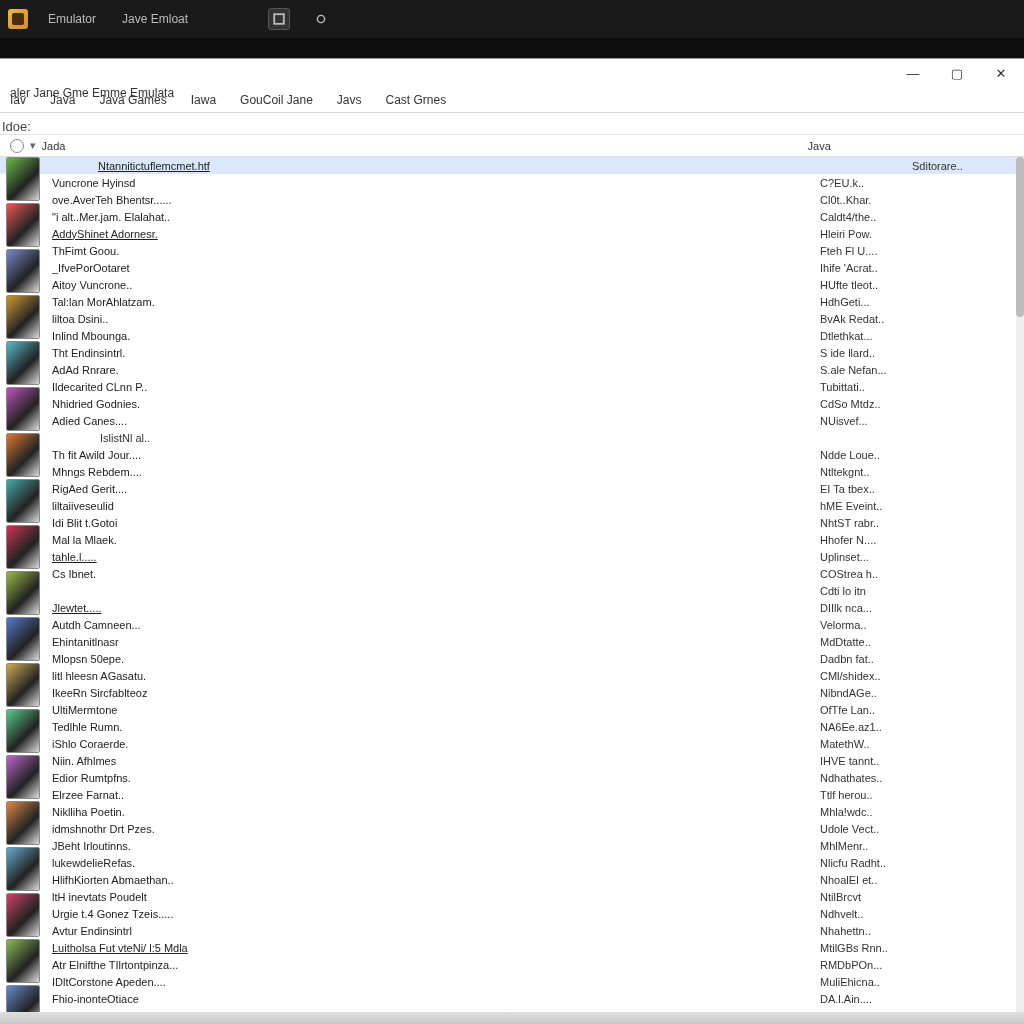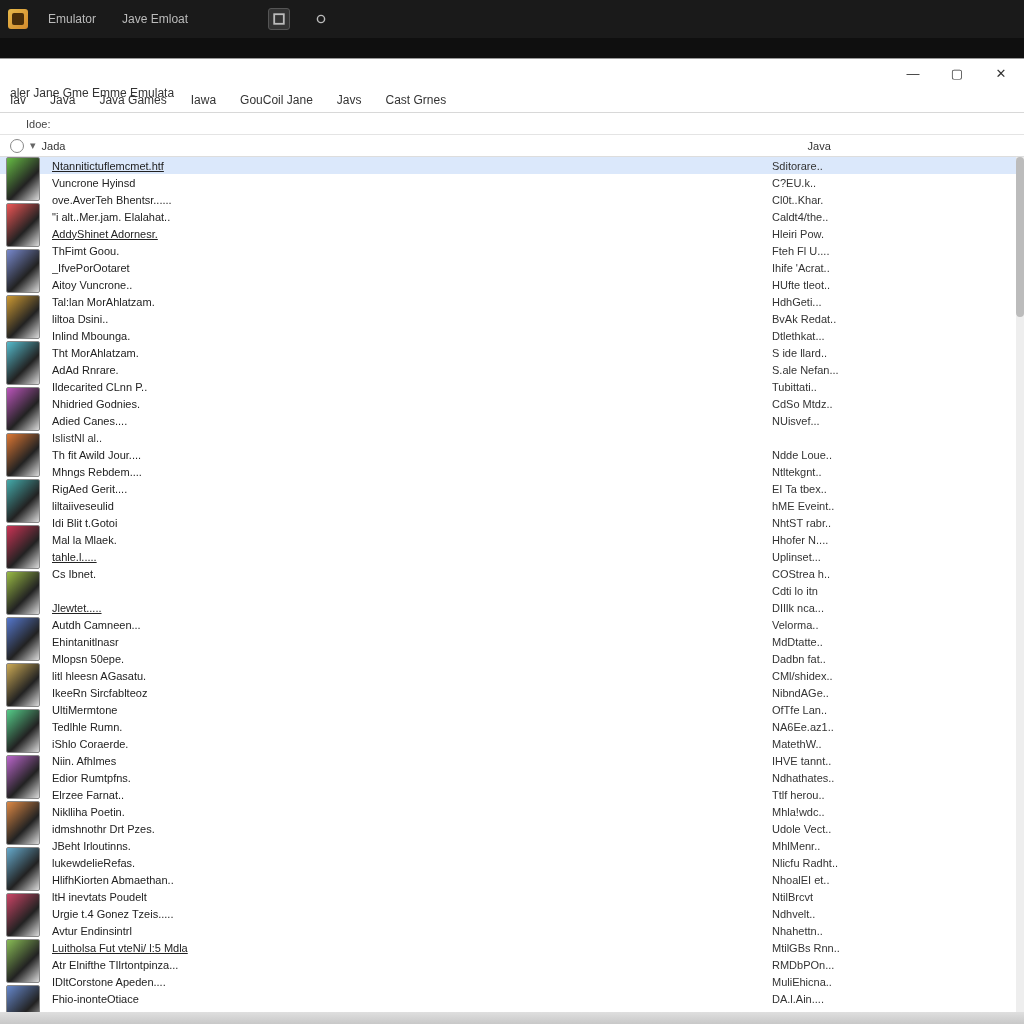--- a/index.html
+++ b/index.html
@@ -10,34 +10,34 @@
 .top-bar .tab{padding:4px 6px;color:#bbb;font-size:12px;}
 .top-btn{width:22px;height:22px;background:#333;border:1px solid #555;border-radius:3px;display:flex;align-items:center;justify-content:center;color:#ccc;margin-left:6px;}
 .top-btn svg{width:12px;height:12px;fill:#bbb;}
 .window{position:absolute;left:0;top:58px;right:0;bottom:0;background:#fff;display:flex;flex-direction:column;border-top:1px solid #999;}
 .title-bar{height:28px;display:flex;align-items:center;justify-content:space-between;padding:0 10px;font-size:12px;color:#333;}
 .title-bar .title{white-space:nowrap;overflow:hidden;margin-top:40px;}
 .win-controls{display:flex;gap:18px;color:#333;font-size:13px;}
 .win-controls span{width:26px;text-align:center;cursor:pointer;}
 .menu-bar{height:26px;display:flex;align-items:center;gap:24px;padding:0 10px;font-size:12px;color:#333;border-bottom:1px solid #d8d8d8;}
 .menu-bar span{cursor:pointer;}
-.filter-bar{height:22px;display:flex;align-items:center;padding:0 26px;font-size:11px;color:#444;border-bottom:1px solid #e4e4e4;}
+.filter-bar{height:22px;display:flex;align-items:flex-end;padding:0 2px;font-size:13px;color:#444;border-bottom:1px solid #e4e4e4;}
 .col-head{height:22px;display:flex;align-items:center;padding:0 10px;font-size:11px;color:#333;border-bottom:1px solid #ddd;gap:6px;}
 .col-head .gear{width:14px;height:14px;border:1px solid #888;border-radius:50%;}
 .col-head .name-col{flex:0 0 760px;}
 .col-head .meta-col{flex:1;}
 .list{flex:1;overflow-y:auto;position:relative;}
 .row{display:flex;align-items:center;height:17px;padding-left:10px;font-size:11px;color:#222;}
 .thumb-gutter{position:absolute;left:6px;top:0;width:34px;display:flex;flex-direction:column;gap:2px;}
 .thumb-gutter .th{width:34px;height:44px;background:linear-gradient(135deg,#7a3,#e64 40%,#48c 80%);border:1px solid #888;border-radius:2px;}
 .row .idx{flex:0 0 40px;white-space:nowrap;overflow:hidden;padding-left:42px;color:#555;}
 .row .gname{flex:0 0 720px;white-space:nowrap;overflow:hidden;text-overflow:ellipsis;}
 .row .gname.u{text-decoration:underline;}
-.row .gmeta{flex:1;white-space:nowrap;overflow:hidden;text-overflow:ellipsis;color:#333;}
-.sel{background:#dbe8fb;}
+.row .gmeta{flex:1;white-space:nowrap;overflow:hidden;text-overflow:ellipsis;color:#333;margin-left:48px;}
+.sel{background:#dbe8fb;gap:46px;}
 .scroll-track{position:absolute;right:0;top:0;width:8px;height:100%;background:#eee;}
 .scroll-thumb{position:absolute;right:0;top:0;width:8px;height:160px;background:#bcbcbc;border-radius:4px;}
 .bottom-task{position:absolute;left:0;right:0;bottom:0;height:12px;background:linear-gradient(#dfdfdf,#c8c8c8);}
 </style>
 </head>
 <body>
 
 <div class="top-bar">
   <div class="app-icon"></div>
   <span class="tab">Emulator</span>
@@ -155,21 +155,21 @@
           <span class="gname">liltoa Dsini..</span>
           <span class="gmeta">BvAk Redat..</span>
         </div>
         <div class="row">
           <span class="idx">Lalz.</span>
           <span class="gname">Inlind Mbounga.</span>
           <span class="gmeta">Dtlethkat...</span>
         </div>
         <div class="row">
           <span class="idx">Iwe</span>
-          <span class="gname">Tht MorAhlatzam.</span>
+          <span class="gname">Tht Endinsintrl.</span>
           <span class="gmeta">S ide llard..</span>
         </div>
         <div class="row">
           <span class="idx">Ihn.</span>
           <span class="gname">AdAd Rnrare.</span>
           <span class="gmeta">S.ale Nefan...</span>
         </div>
         <div class="row">
           <span class="idx">la.</span>
           <span class="gname">Ildecarited  CLnn P..</span>

